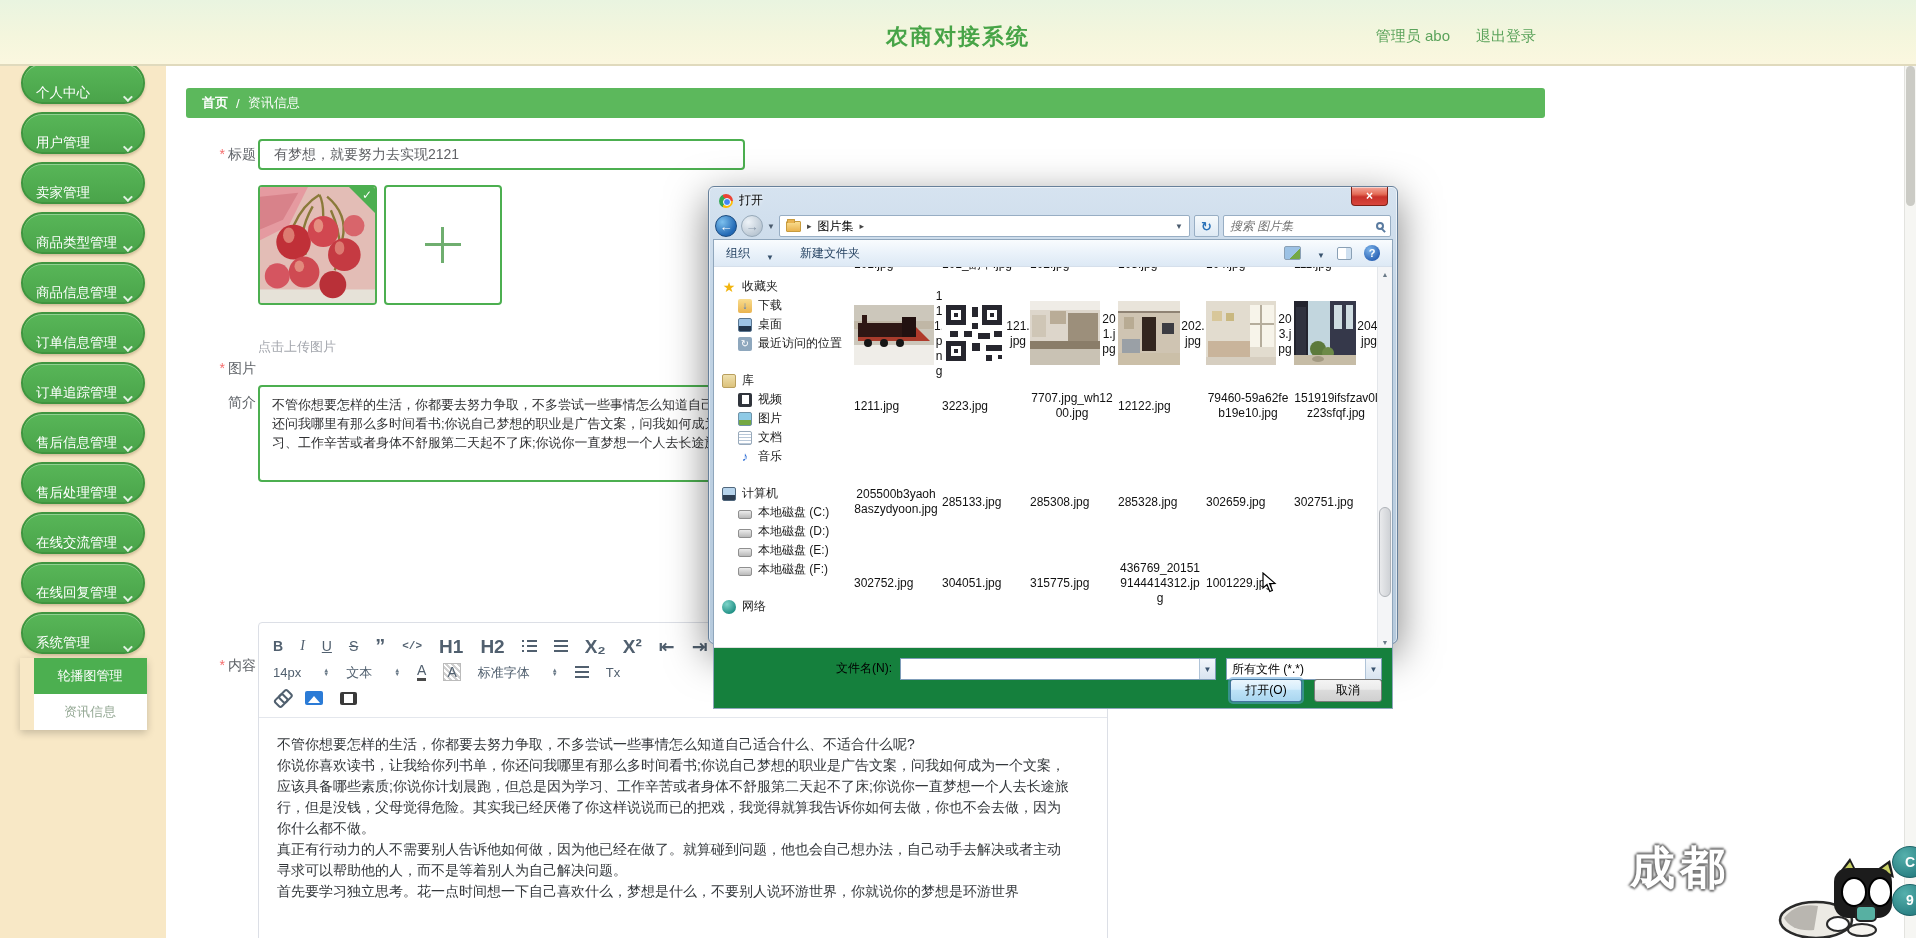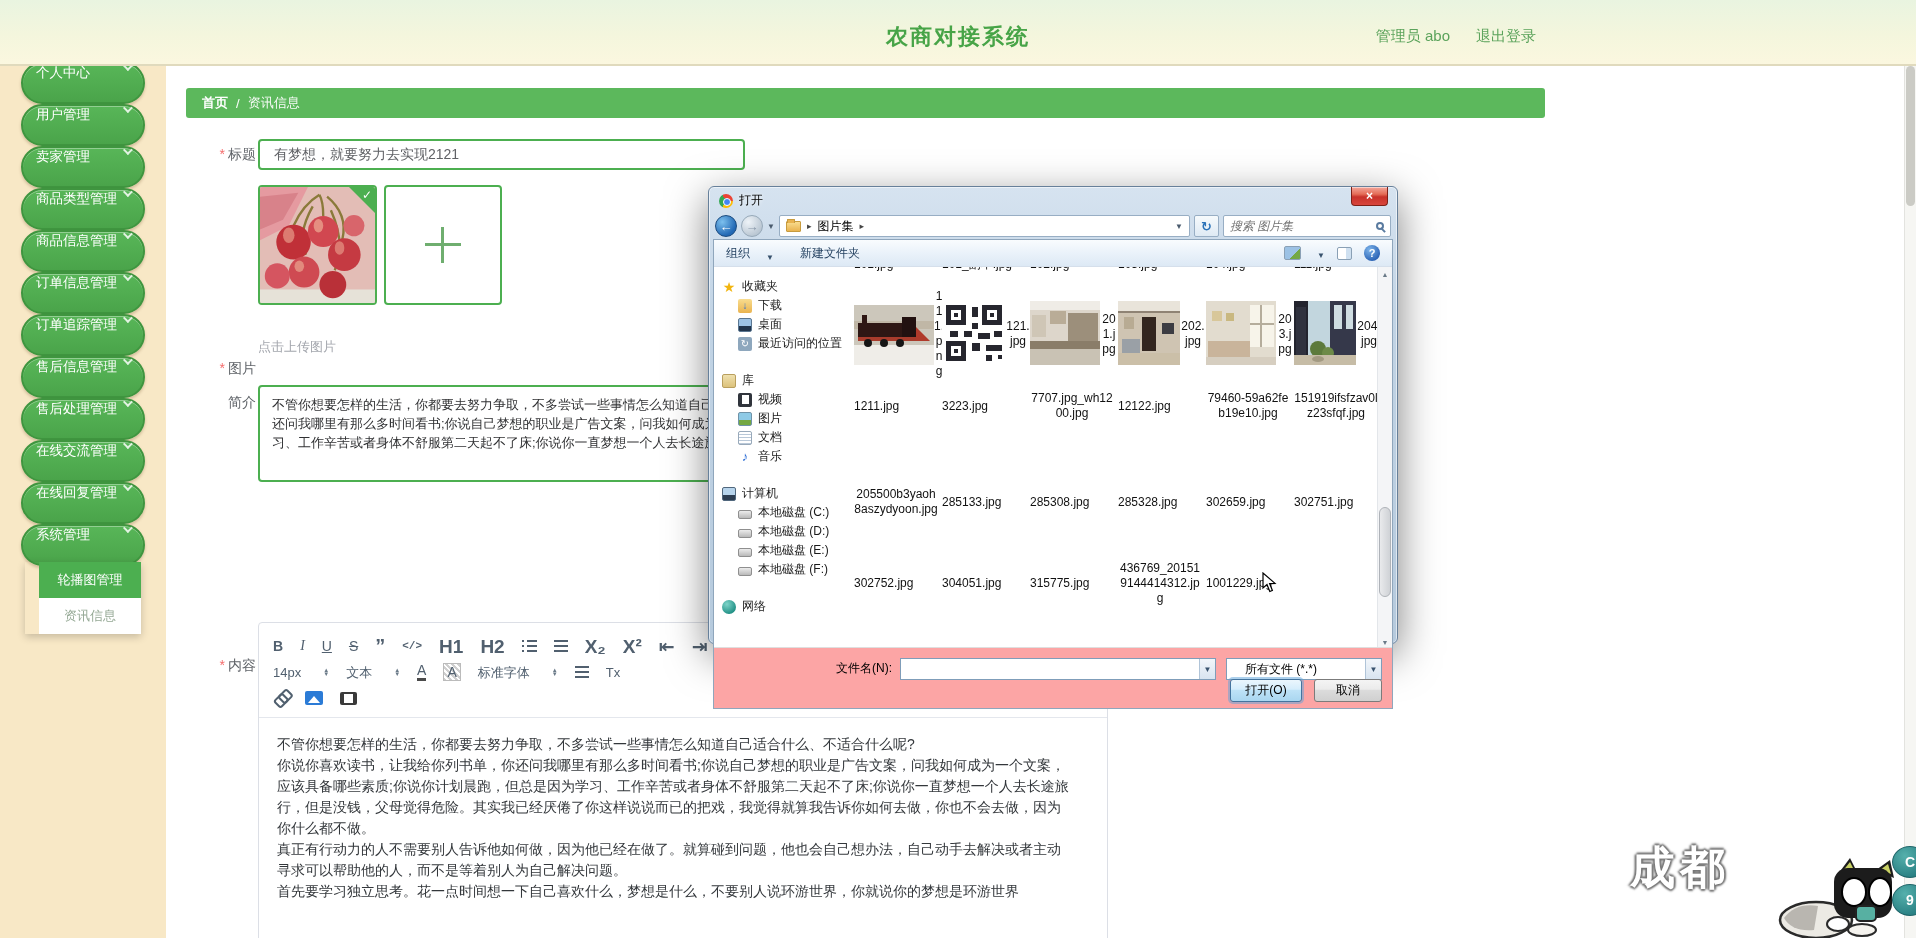--- a/index.html
+++ b/index.html
@@ -19,29 +19,29 @@
 
   
   .page-scroll { position:absolute; right:0; top:66px; bottom:0; width:12px;
     background:#f6f6f3; border-left:1px solid #e3e3df; z-index:6; }
   .page-scroll-thumb { position:absolute; left:1px; right:1px; top:0; height:140px;
     background:#cbcbc5; border-radius:6px; }
 
   
   .sidebar { position:absolute; left:0; top:66px; bottom:0; width:166px;
     background:#f8e8c6; z-index:4; overflow:hidden; }
-  .pill { width:124px; margin:0 auto 0; height:42px; border-radius:22px;
+  .pill { width:124px; margin:0 auto 8px; height:42px; border-radius:22px;
     background:linear-gradient(#58b658,#4aa44a); border:2px solid #3f953f;
-    display:flex; align-items:flex-start; color:#fff; font-size:13.5px; padding:0 13px;
+    display:flex; align-items:flex-end; color:#fff; font-size:13.5px; padding:0 13px;
     box-shadow:0 2px 3px rgba(90,60,20,.25), inset 0 1px 0 rgba(255,255,255,.35);
     cursor:pointer; }
   .pill:first-child { margin-top:-8px; }
   .chev { margin-left:auto; width:7px; height:7px; border-right:2px solid #e2f2e2;
     border-bottom:2px solid #e2f2e2; transform:rotate(45deg) translateY(-2px); }
-  .submenu { width:116px; margin:-4px auto 10px; box-shadow:0 3px 8px rgba(0,0,0,.2);padding-left:14px; }
+  .submenu { width:127px; margin:-4px auto 10px; box-shadow:0 3px 8px rgba(0,0,0,.2);padding-left:14px; }
   .sub-row { height:36px; display:flex; align-items:center; justify-content:center;
     font-size:13px; background:#fff; color:#94a894; cursor:pointer; }
   .sub-row.active { background:#4caf50; color:#fff; }
 
   
   .main { position:absolute; left:166px; top:66px; right:12px; bottom:0; background:#fff; }
   .crumb { position:absolute; left:20px; top:22px; width:1359px; height:30px;
     background:#5cb85c; border-radius:3px; color:#fff; display:flex; align-items:center;
     padding:0 16px; font-size:13px; gap:8px; }
   .crumb .home { font-weight:bold; cursor:pointer; }
@@ -205,26 +205,26 @@
     background:linear-gradient(#f5fafd,#e2eff9); border:1px solid #b5d7ee; border-radius:3px; z-index:-1; }
   .row-0 .fname { margin-top:0; }
 
   .dlg-scroll { width:15px; background:#f4f5f7; border-left:1px solid #e3e6ea; position:relative; flex:0 0 auto; }
   .dlg-scroll .arr { position:absolute; left:0; right:0; height:14px; color:#6a7a88; font-size:7px;
     display:flex; align-items:center; justify-content:center; }
   .dlg-scroll .arr.up { top:0; } .dlg-scroll .arr.dn { bottom:0; }
   .dlg-scroll .thumb { position:absolute; left:1px; right:1px; top:240px; height:90px;
     border:1px solid #aeb2b8; border-radius:6px; background:linear-gradient(90deg,#e9eaec,#cfd2d6); }
 
-  .statusbar { position:absolute; left:0; right:0; bottom:0; height:61px; background:#fca5a5;
+  .statusbar { position:absolute; left:0; right:0; bottom:0; height:61px; background:#15803d;
     border-top:1px solid #dfdfdf; }
   .fn-label { position:absolute; left:58px; top:12px; width:120px; text-align:right; font-size:12px; }
   .combo { position:absolute; height:22px; background:#fff; border:1px solid #7f9db9;
     display:flex; align-items:center; font-size:12px; }
-  .combo .box { flex:1; padding:0 18px; }
+  .combo .box { flex:1; padding:0 5px; }
   .combo .cdd { width:16px; height:100%; border-left:1px solid #b0c4d8; font-size:8px; color:#39536e;
     display:flex; align-items:center; justify-content:center;
     background:linear-gradient(#f2f6fa,#d8e4f0); cursor:pointer; }
   .combo-fn { left:186px; top:10px; width:316px; }
   .combo-ft { left:512px; top:10px; width:156px; }
   .win-btn { position:absolute; top:31px; height:23px; border-radius:3px; font-size:12px;
     display:flex; align-items:center; justify-content:center; cursor:pointer; font-family:inherit; }
   .btn-open { left:516px; width:72px; border:1px solid #44749e;
     background:linear-gradient(#ebf6fd,#d4edfc 45%,#bfe3f7 46%,#a9d6f0);
     box-shadow:0 0 0 2px rgba(92,164,220,.5); }

